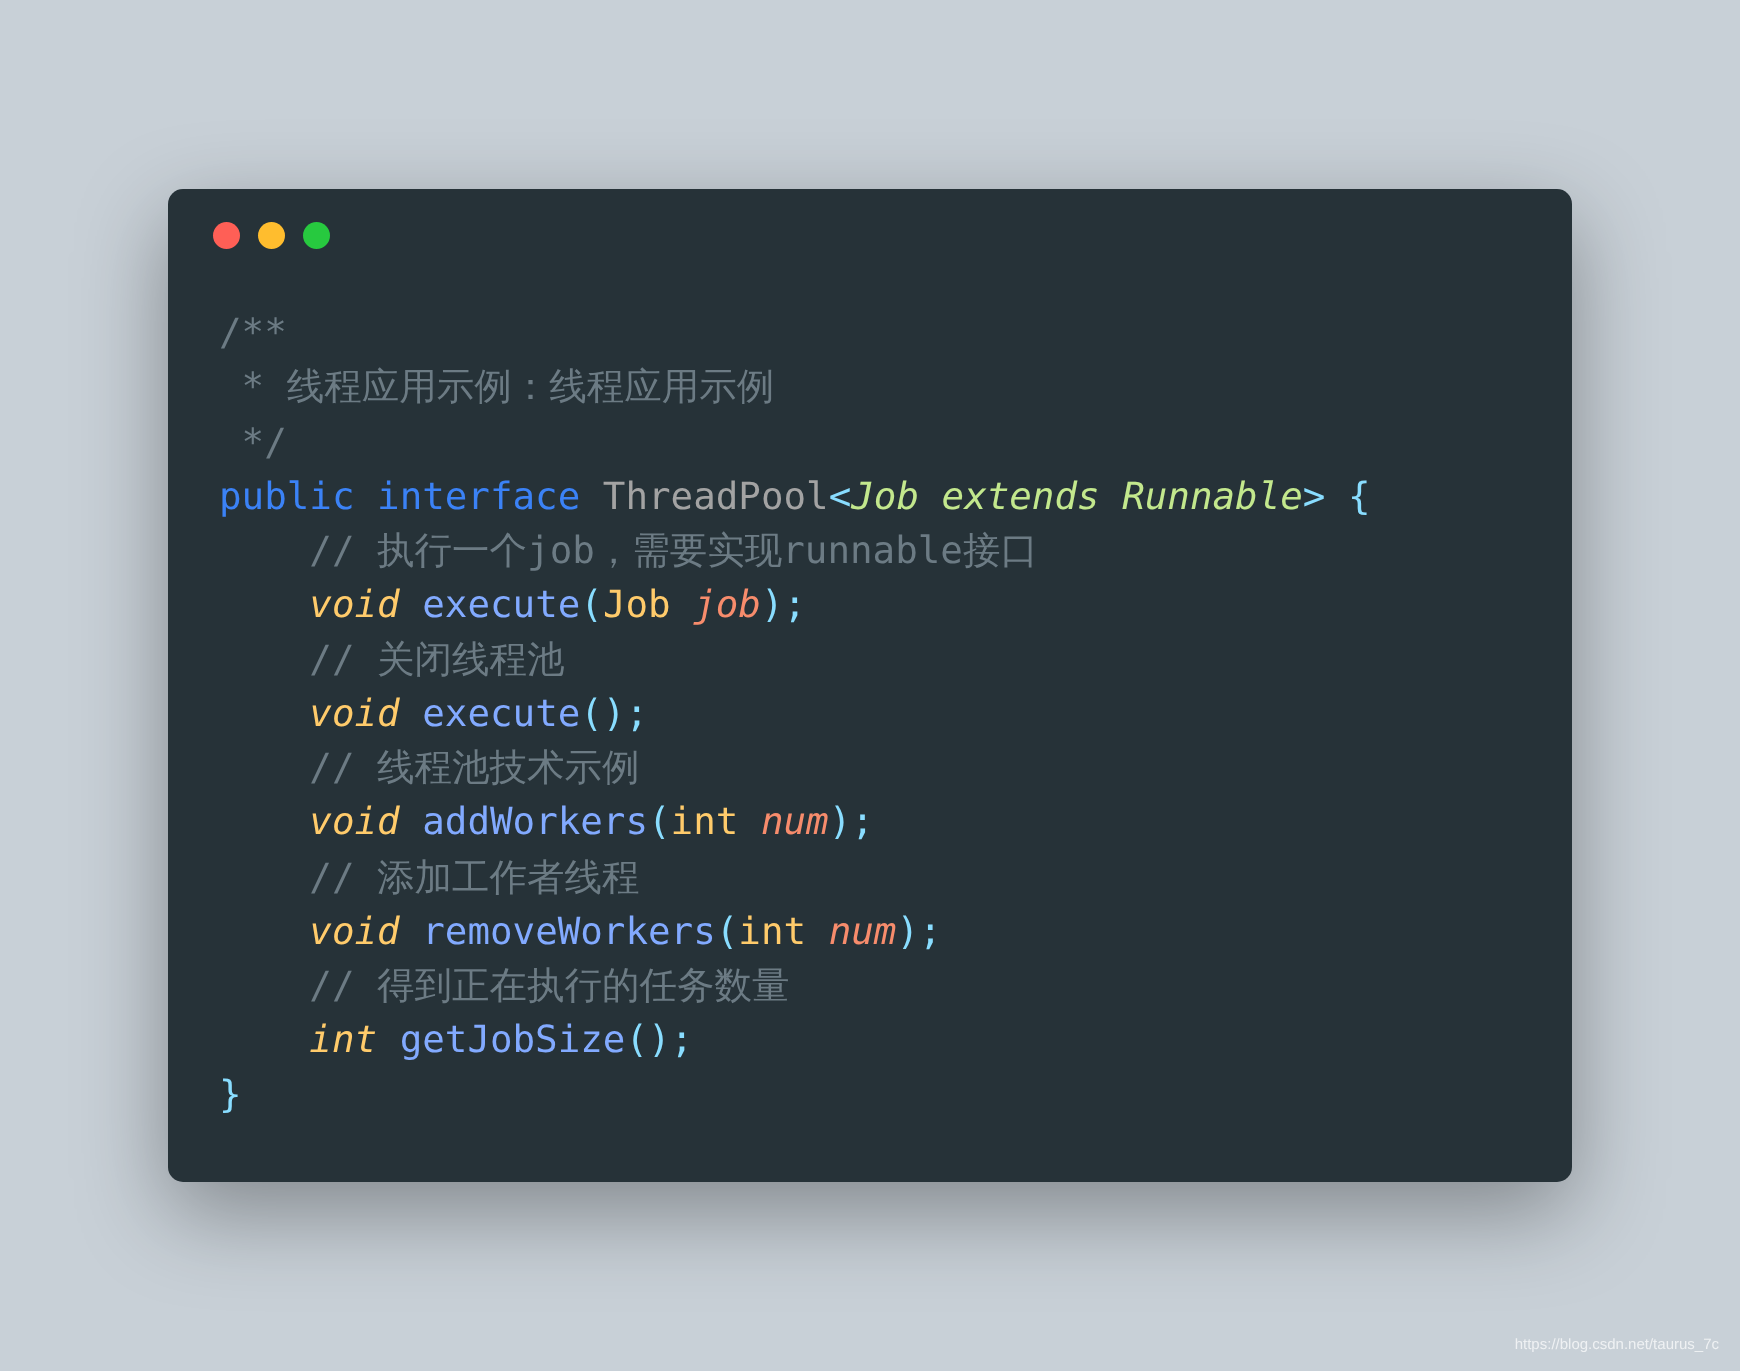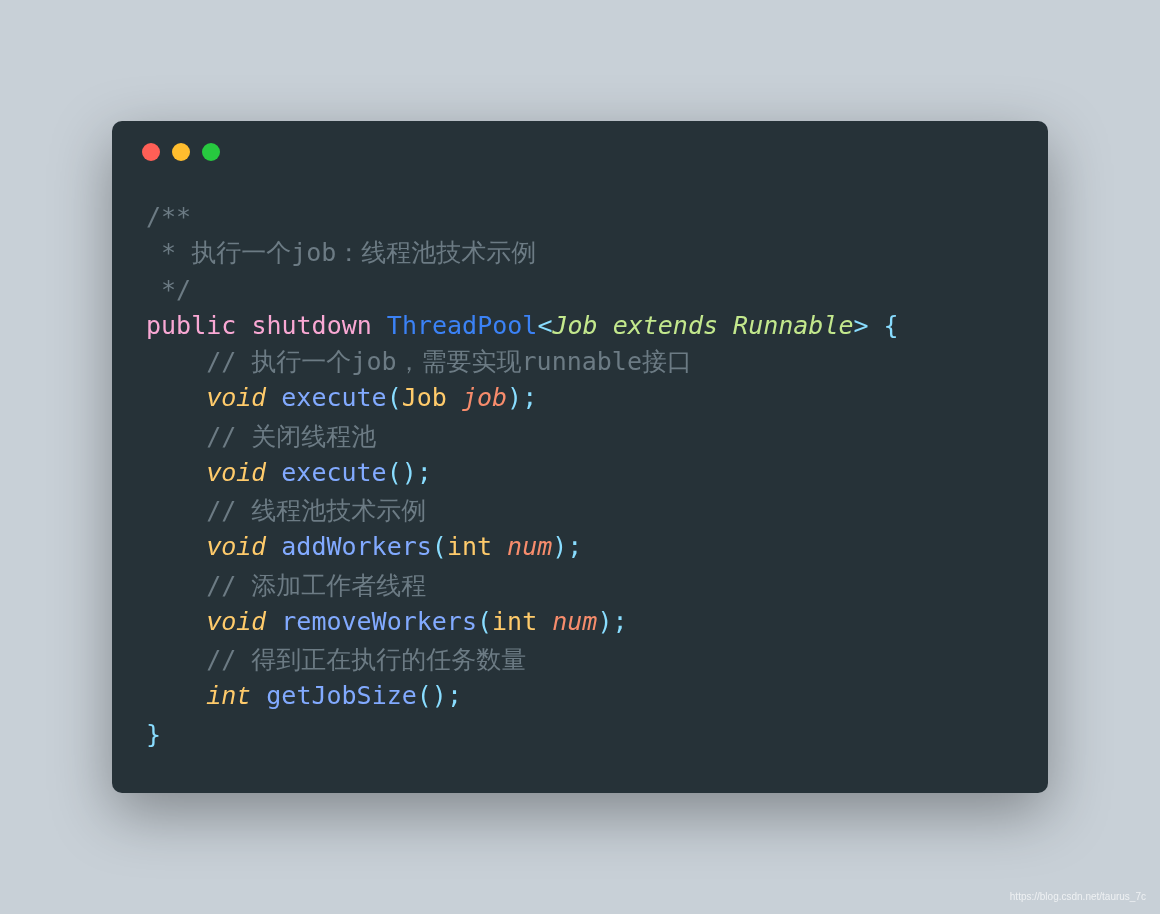--- a/index.html
+++ b/index.html
@@ -36,24 +36,24 @@
     .dot-yellow { background: #ffbd2e; }
     .dot-green { background: #27c93f; }
     .code-area {
       padding: 28px 34px 40px 34px;
       font-size: 25px;
       line-height: 1.45;
       color: #eeffff;
       white-space: pre;
     }
     .tok-comment { color: #6c7b84; }
-    .tok-keyword-vis { color: #f9a8d4; }
+    .tok-keyword-vis { color: #3b82f6; }
     .tok-keyword-type { color: #c3e88d; font-style: italic; }
-    .tok-keyword-void { color: #ffcb6b; font-style: italic; font-family: Liberation Mono, monospace; }
-    .tok-class { color: #3b82f6; }
+    .tok-keyword-void { color: #ffcb6b; font-style: italic; }
+    .tok-class { color: #a3a3a3; }
     .tok-punct { color: #89ddff; }
     .tok-method { color: #82aaff; }
     .tok-param-type { color: #ffcb6b; }
     .tok-param-name { color: #f78c6c; font-style: italic; }
     .watermark {
       position: absolute;
       bottom: 12px;
       right: 14px;
       color: rgba(255,255,255,0.7);
       font-family: Arial, sans-serif;
@@ -63,23 +63,23 @@
 </head>
 <body>
 
 <div class="code-window">
   <div class="titlebar">
     <div class="dot dot-red"></div>
     <div class="dot dot-yellow"></div>
     <div class="dot dot-green"></div>
   </div>
   <div class="code-area"><span class="tok-comment">/**</span>
-<span class="tok-comment"> * 执行一个job：线程池技术示例</span>
+<span class="tok-comment"> * 线程应用示例：线程应用示例</span>
 <span class="tok-comment"> */</span>
-<span class="tok-keyword-vis">public</span> <span class="tok-keyword-vis">shutdown</span> <span class="tok-class">ThreadPool</span><span class="tok-punct">&lt;</span><span class="tok-keyword-type">Job</span> <span class="tok-keyword-type">extends</span> <span class="tok-keyword-type">Runnable</span><span class="tok-punct">&gt;</span><span class="tok-punct"> {</span>
+<span class="tok-keyword-vis">public</span> <span class="tok-keyword-vis">interface</span> <span class="tok-class">ThreadPool</span><span class="tok-punct">&lt;</span><span class="tok-keyword-type">Job</span> <span class="tok-keyword-type">extends</span> <span class="tok-keyword-type">Runnable</span><span class="tok-punct">&gt;</span><span class="tok-punct"> {</span>
     <span class="tok-comment">// 执行一个job，需要实现runnable接口</span>
     <span class="tok-keyword-void">void</span> <span class="tok-method">execute</span><span class="tok-punct">(</span><span class="tok-param-type">Job</span> <span class="tok-param-name">job</span><span class="tok-punct">);</span>
     <span class="tok-comment">// 关闭线程池</span>
     <span class="tok-keyword-void">void</span> <span class="tok-method">execute</span><span class="tok-punct">();</span>
     <span class="tok-comment">// 线程池技术示例</span>
     <span class="tok-keyword-void">void</span> <span class="tok-method">addWorkers</span><span class="tok-punct">(</span><span class="tok-param-type">int</span> <span class="tok-param-name">num</span><span class="tok-punct">);</span>
     <span class="tok-comment">// 添加工作者线程</span>
     <span class="tok-keyword-void">void</span> <span class="tok-method">removeWorkers</span><span class="tok-punct">(</span><span class="tok-param-type">int</span> <span class="tok-param-name">num</span><span class="tok-punct">);</span>
     <span class="tok-comment">// 得到正在执行的任务数量</span>
     <span class="tok-keyword-void">int</span> <span class="tok-method">getJobSize</span><span class="tok-punct">();</span>

